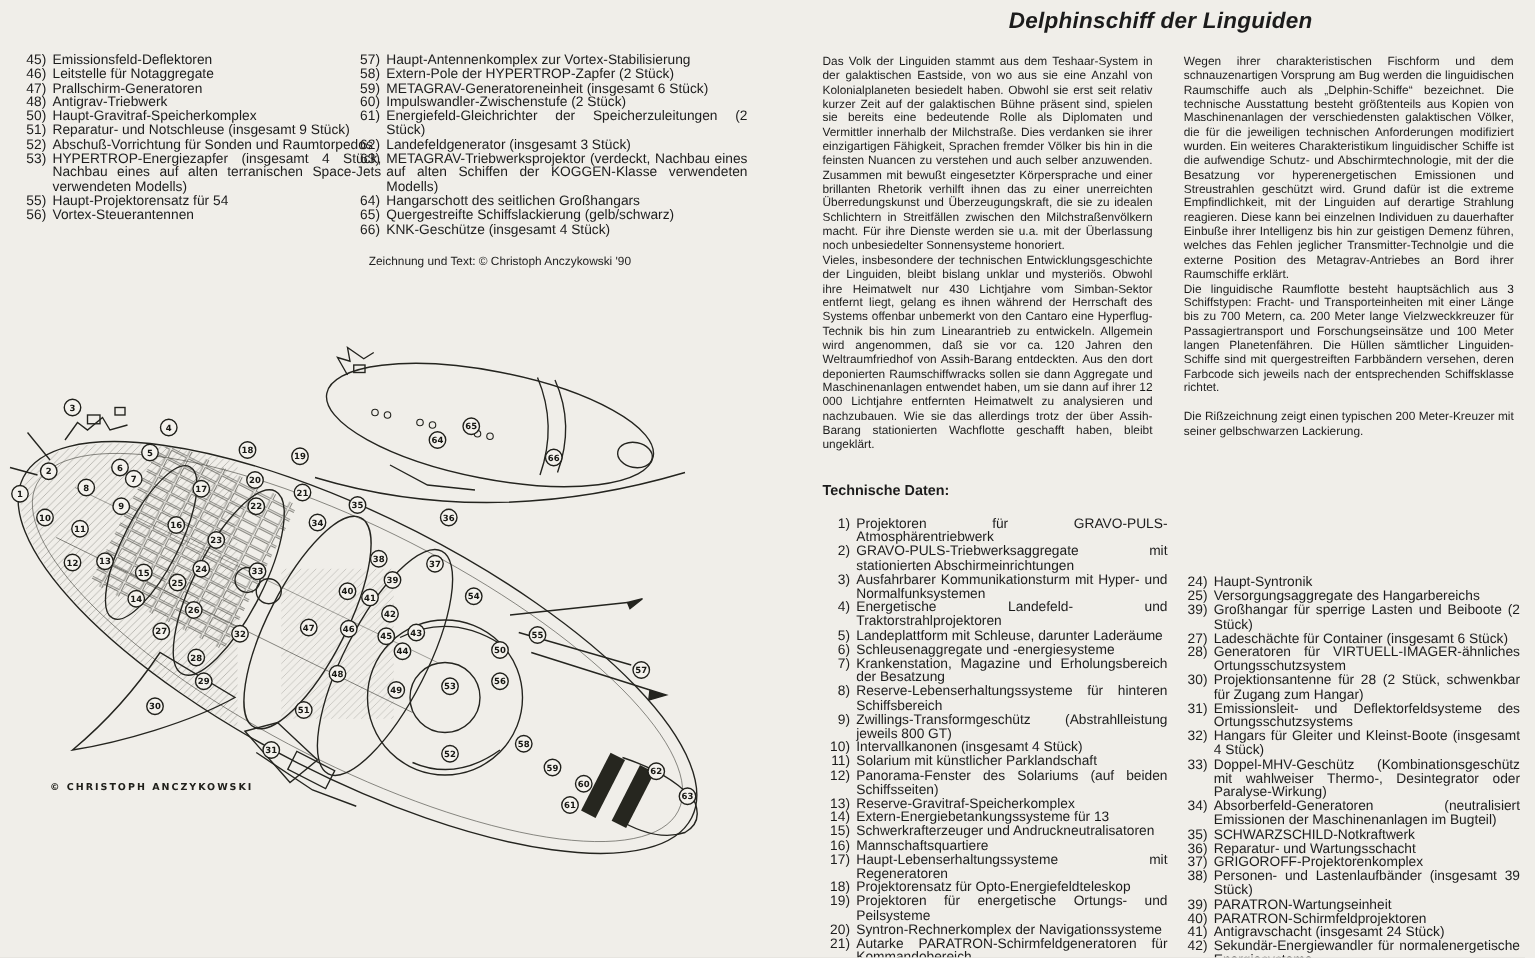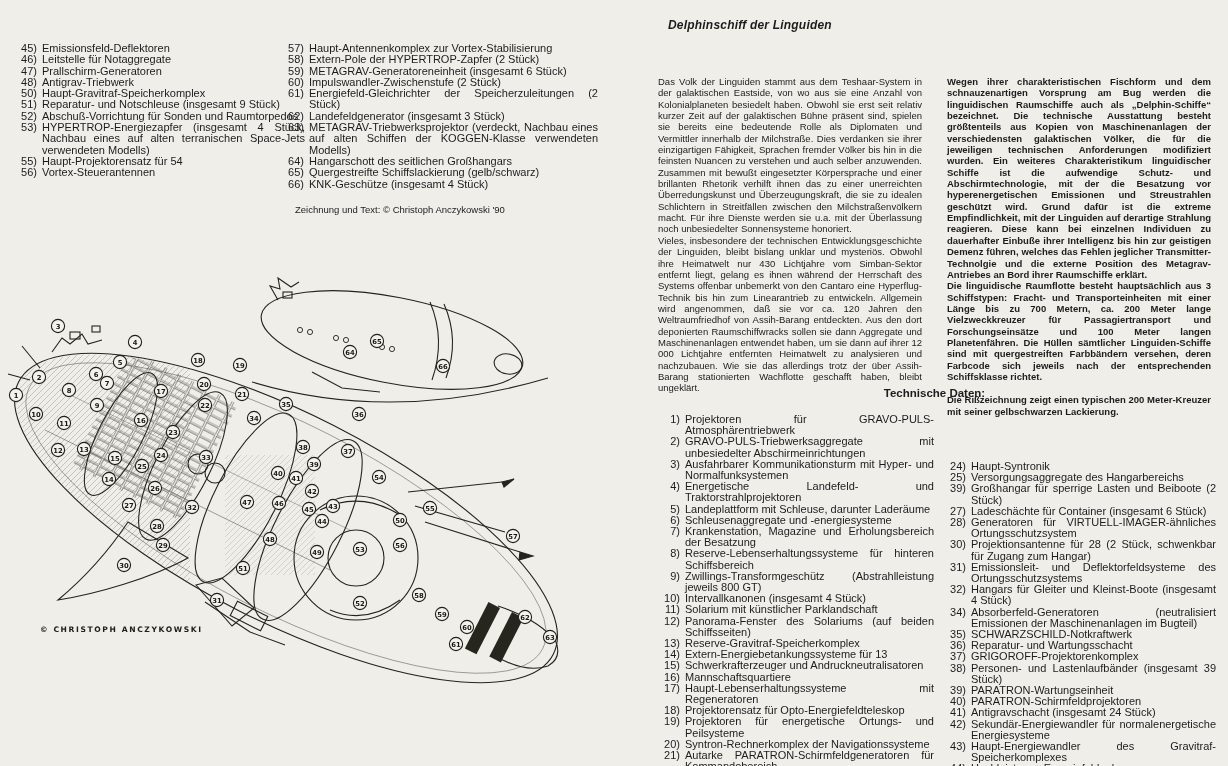--- a/index.html
+++ b/index.html
@@ -11,30 +11,30 @@
   }
   .abs{position:absolute;}
   
   .nlist{font-size:11px;line-height:11.3px;}
   .nlist .li{display:grid;grid-template-columns:24px 1fr;column-gap:5px;}
   .nlist .num{text-align:right;white-space:nowrap;}
   .nlist .txt{text-align:justify;}
   .tech .li{grid-template-columns:22px 1fr;}
   .tech{line-height:11.2px;}
   
-  .bodycol{font-size:9.5px;line-height:11.35px;text-align:justify;margin-top:32px;}
+  .bodycol{font-size:9.5px;line-height:11.35px;text-align:justify;}
   .bodycol p{margin:0;}
   .bodycol p.note{margin-top:12px;}
   
   .title{
-    font-size:12px;font-weight:bold;font-style:italic;
-    letter-spacing:.2px;margin:12px;
+    font-size:18px;font-weight:bold;font-style:italic;
+    text-align:center;letter-spacing:.2px;margin:0;
   }
   .tech-heading{
-    font-size:11.5px;font-weight:bold;text-align:center;margin:0;
+    font-size:11.5px;font-weight:bold;text-align:left;margin:0;
   }
   .credit{font-size:9.5px;}
   
   svg.drawing{display:block;}
   svg.drawing .ink{stroke:#24241f;fill:none;stroke-width:1.1;}
   svg.drawing .thin{stroke:#3a3a34;fill:none;stroke-width:.6;}
   svg.drawing .callout circle{fill:#f4f2ed;stroke:#20201b;stroke-width:1.1;}
   svg.drawing .callout text{
     font-family:"DejaVu Sans",sans-serif;font-size:6.8px;font-weight:bold;
     fill:#171713;text-anchor:middle;
@@ -517,38 +517,38 @@
     <text class="sigtext" x="40" y="392">© CHRISTOPH ANCZYKOWSKI</text>
   </svg>
 
   <h1 class="abs title" style="left:656px;top:6px;width:545px;">Delphinschiff der Linguiden</h1>
 
   <div class="abs bodycol" style="left:658px;top:44px;width:264px;">
     <p>Das Volk der Linguiden stammt aus dem Teshaar-System in der galaktischen Eastside, von wo aus sie eine Anzahl von Kolonialplaneten besiedelt haben. Obwohl sie erst seit relativ kurzer Zeit auf der galaktischen Bühne präsent sind, spielen sie bereits eine bedeutende Rolle als Diplomaten und Vermittler innerhalb der Milchstraße. Dies verdanken sie ihrer einzigartigen Fähigkeit, Sprachen fremder Völker bis hin in die feinsten Nuancen zu verstehen und auch selber anzuwenden. Zusammen mit bewußt eingesetzter Körpersprache und einer brillanten Rhetorik verhilft ihnen das zu einer unerreichten Überredungskunst und Überzeugungskraft, die sie zu idealen Schlichtern in Streitfällen zwischen den Milchstraßenvölkern macht. Für ihre Dienste werden sie u.a. mit der Überlassung noch unbesiedelter Sonnensysteme honoriert.</p>
     <p>Vieles, insbesondere der technischen Entwicklungsgeschichte der Linguiden, bleibt bislang unklar und mysteriös. Obwohl ihre Heimatwelt nur 430 Lichtjahre vom Simban-Sektor entfernt liegt, gelang es ihnen während der Herrschaft des Systems offenbar unbemerkt von den Cantaro eine Hyperflug-Technik bis hin zum Linearantrieb zu entwickeln. Allgemein wird angenommen, daß sie vor ca. 120 Jahren den Weltraumfriedhof von Assih-Barang entdeckten. Aus den dort deponierten Raumschiffwracks sollen sie dann Aggregate und Maschinenanlagen entwendet haben, um sie dann auf ihrer 12 000 Lichtjahre entfernten Heimatwelt zu analysieren und nachzubauen. Wie sie das allerdings trotz der über Assih-Barang stationierten Wachflotte geschafft haben, bleibt ungeklärt.</p>
   </div>
 
-  <div class="abs bodycol" style="left:947px;top:44px;width:264px;font-weight:bold;">
+  <div class="abs bodycol" style="left:947px;top:44px;width:264px;">
     <p>Wegen ihrer charakteristischen Fischform und dem schnauzenartigen Vorsprung am Bug werden die linguidischen Raumschiffe auch als „Delphin-Schiffe“ bezeichnet. Die technische Ausstattung besteht größtenteils aus Kopien von Maschinenanlagen der verschiedensten galaktischen Völker, die für die jeweiligen technischen Anforderungen modifiziert wurden. Ein weiteres Charakteristikum linguidischer Schiffe ist die aufwendige Schutz- und Abschirmtechnologie, mit der die Besatzung vor hyperenergetischen Emissionen und Streustrahlen geschützt wird. Grund dafür ist die extreme Empfindlichkeit, mit der Linguiden auf derartige Strahlung reagieren. Diese kann bei einzelnen Individuen zu dauerhafter Einbuße ihrer Intelligenz bis hin zur geistigen Demenz führen, welches das Fehlen jeglicher Transmitter-Technolgie und die externe Position des Metagrav-Antriebes an Bord ihrer Raumschiffe erklärt.</p>
     <p>Die linguidische Raumflotte besteht hauptsächlich aus 3 Schiffstypen: Fracht- und Transporteinheiten mit einer Länge bis zu 700 Metern, ca. 200 Meter lange Vielzweckkreuzer für Passagiertransport und Forschungseinsätze und 100 Meter langen Planetenfähren. Die Hüllen sämtlicher Linguiden-Schiffe sind mit quergestreiften Farbbändern versehen, deren Farbcode sich jeweils nach der entsprechenden Schiffsklasse richtet.</p>
     <p class="note">Die Rißzeichnung zeigt einen typischen 200 Meter-Kreuzer mit seiner gelbschwarzen Lackierung.</p>
   </div>
 
   <h2 class="abs tech-heading" style="left:658px;top:387px;width:553px;">Technische Daten:</h2>
 
   <section class="abs nlist tech" style="left:658px;top:414px;width:276px;">
 
       <div class="li">
         <span class="num">1)</span>
         <span class="txt">Projektoren für GRAVO-PULS-Atmosphärentriebwerk</span>
       </div>
 
       <div class="li">
         <span class="num">2)</span>
-        <span class="txt">GRAVO-PULS-Triebwerksaggregate mit unbesiedelter Abschirmeinrichtungen</span>
+        <span class="txt">GRAVO-PULS-Triebwerksaggregate mit stationierten Abschirmeinrichtungen</span>
       </div>
 
       <div class="li">
         <span class="num">3)</span>
         <span class="txt">Ausfahrbarer Kommunikationsturm mit Hyper- und Normalfunksystemen</span>
       </div>
 
       <div class="li">
         <span class="num">4)</span>
         <span class="txt">Energetische Landefeld- und Traktorstrahlprojektoren</span>
@@ -686,20 +686,24 @@
       <div class="li">
         <span class="num">31)</span>
         <span class="txt">Emissionsleit- und Deflektorfeldsysteme des Ortungsschutzsystems</span>
       </div>
 
       <div class="li">
         <span class="num">32)</span>
         <span class="txt">Hangars für Gleiter und Kleinst-Boote (insgesamt 4 Stück)</span>
       </div>
 
+      <div class="li">
+        <span class="num">33)</span>
+        <span class="txt">Doppel-MHV-Geschütz (Kombinationsgeschütz mit wahlweiser Thermo-, Desintegrator oder Paralyse-Wirkung)</span>
+      </div>
 
       <div class="li">
         <span class="num">34)</span>
         <span class="txt">Absorberfeld-Generatoren (neutralisiert Emissionen der Maschinenanlagen im Bugteil)</span>
       </div>
 
       <div class="li">
         <span class="num">35)</span>
         <span class="txt">SCHWARZSCHILD-Notkraftwerk</span>
       </div>

